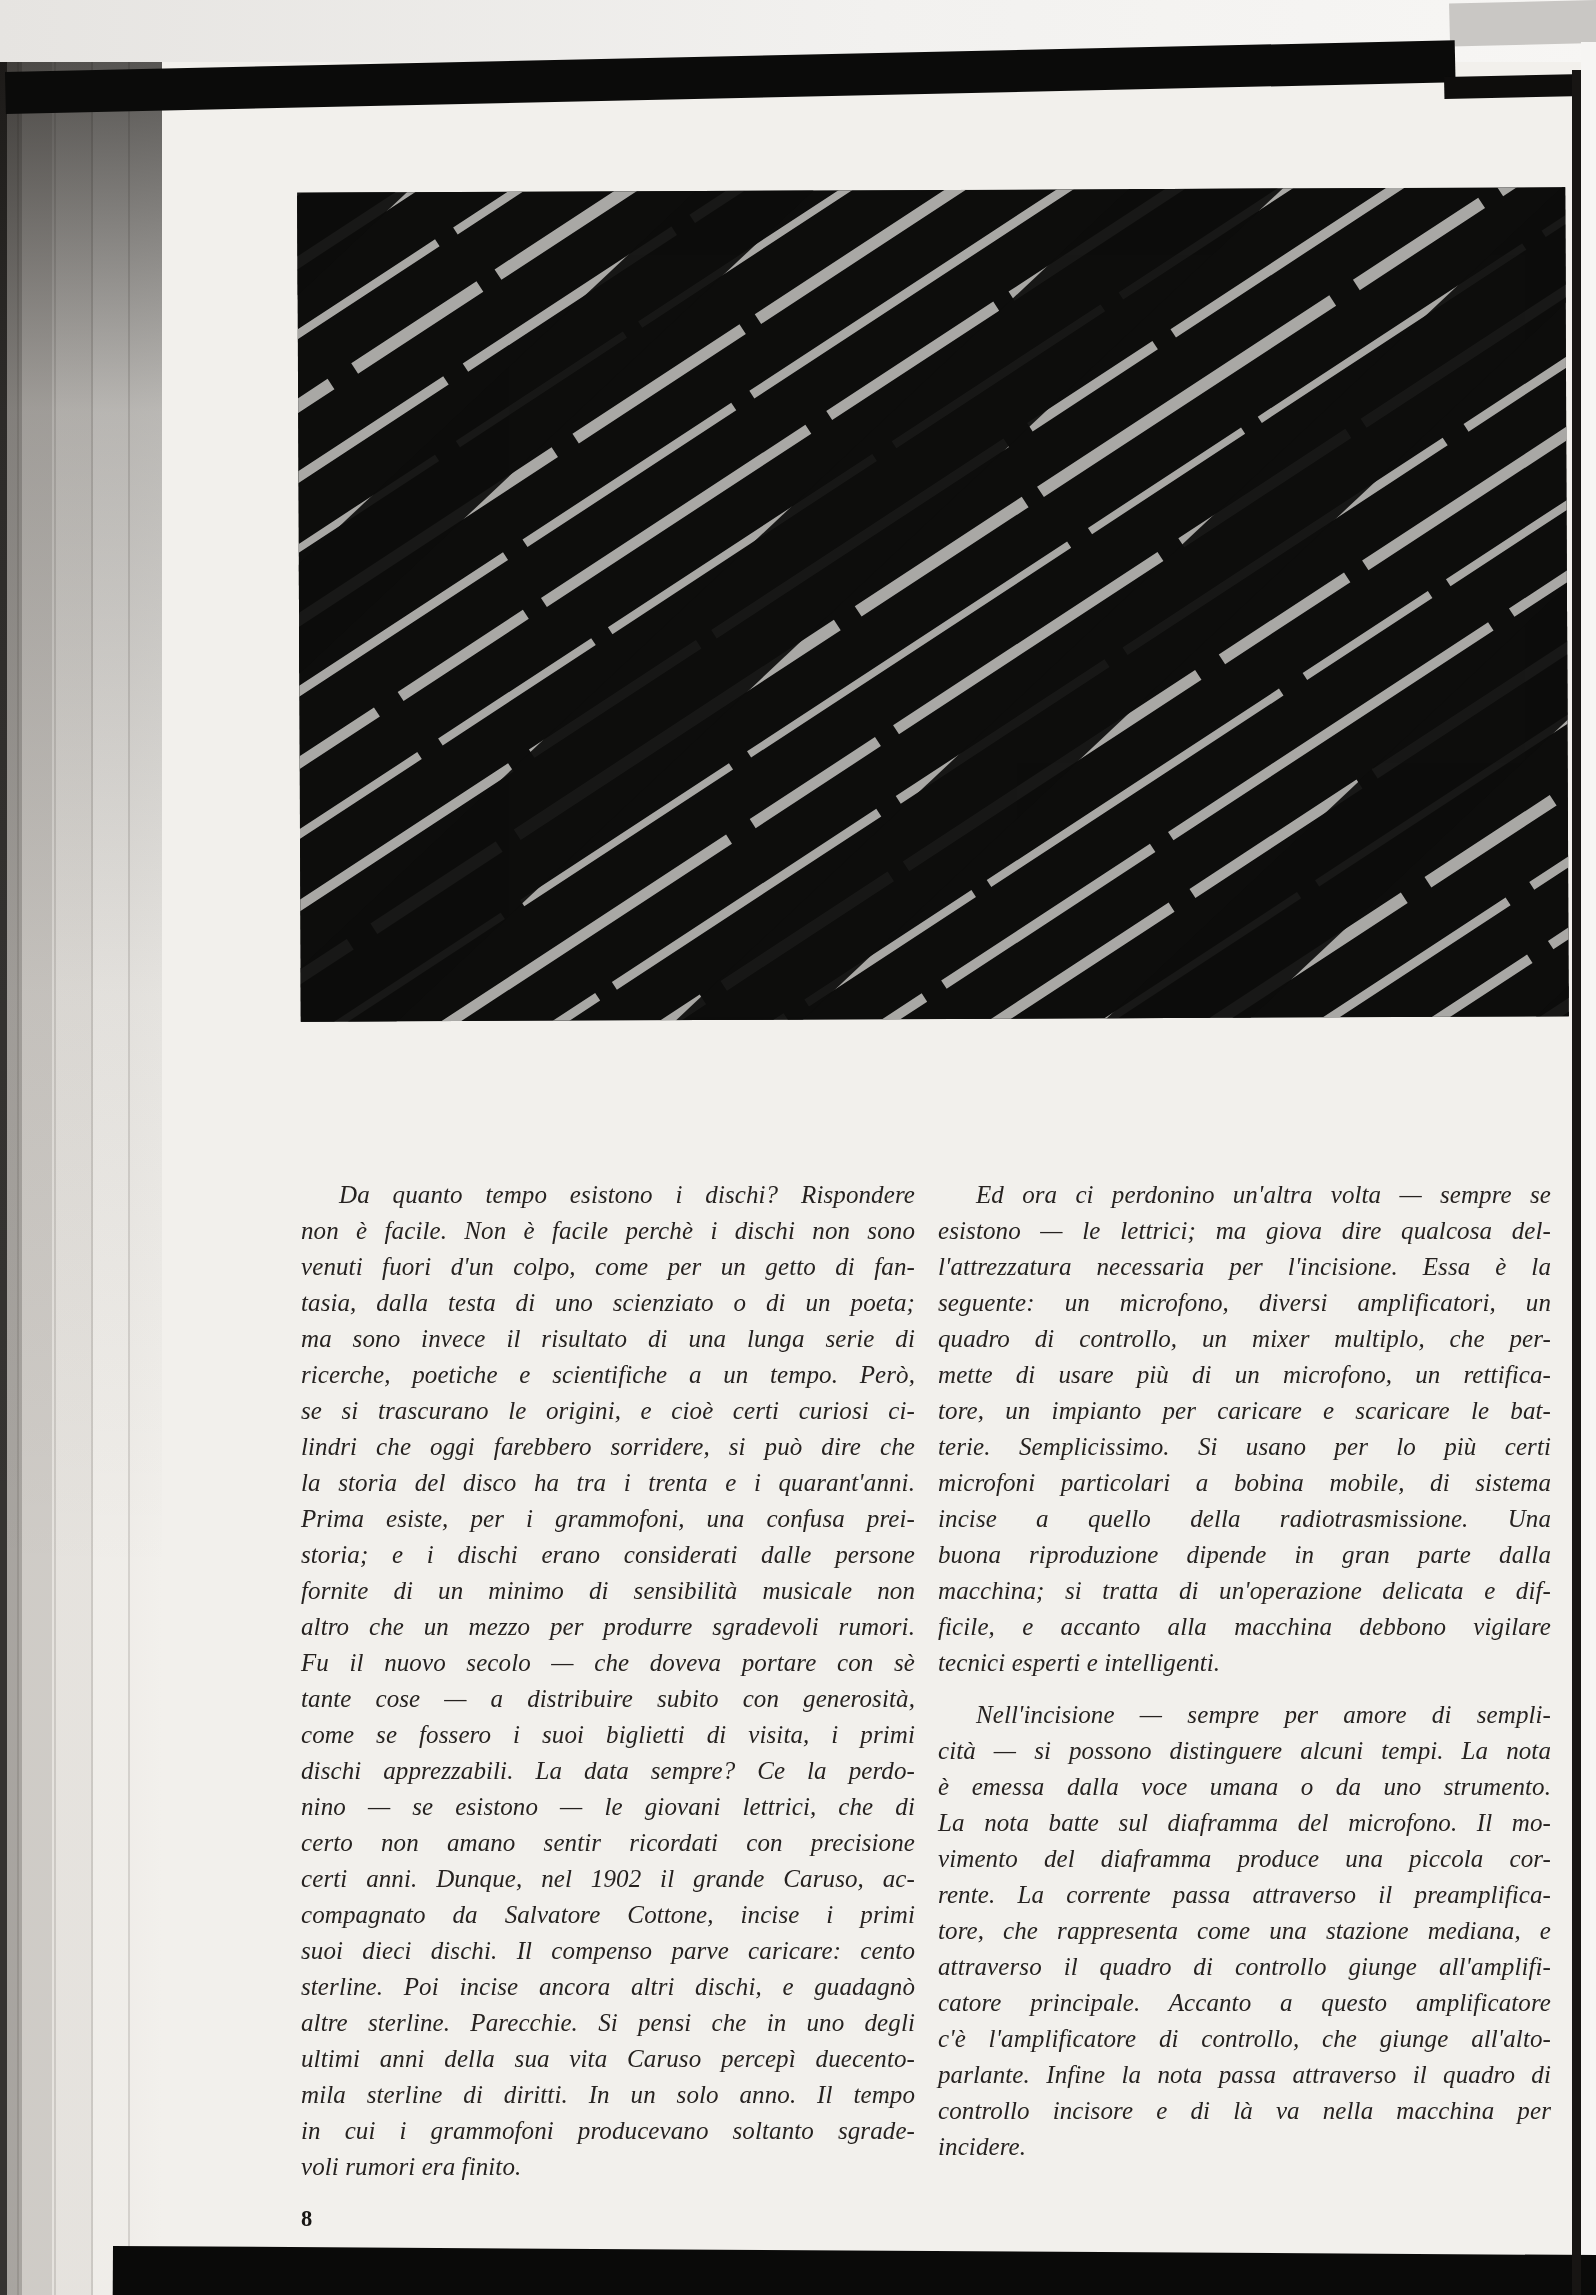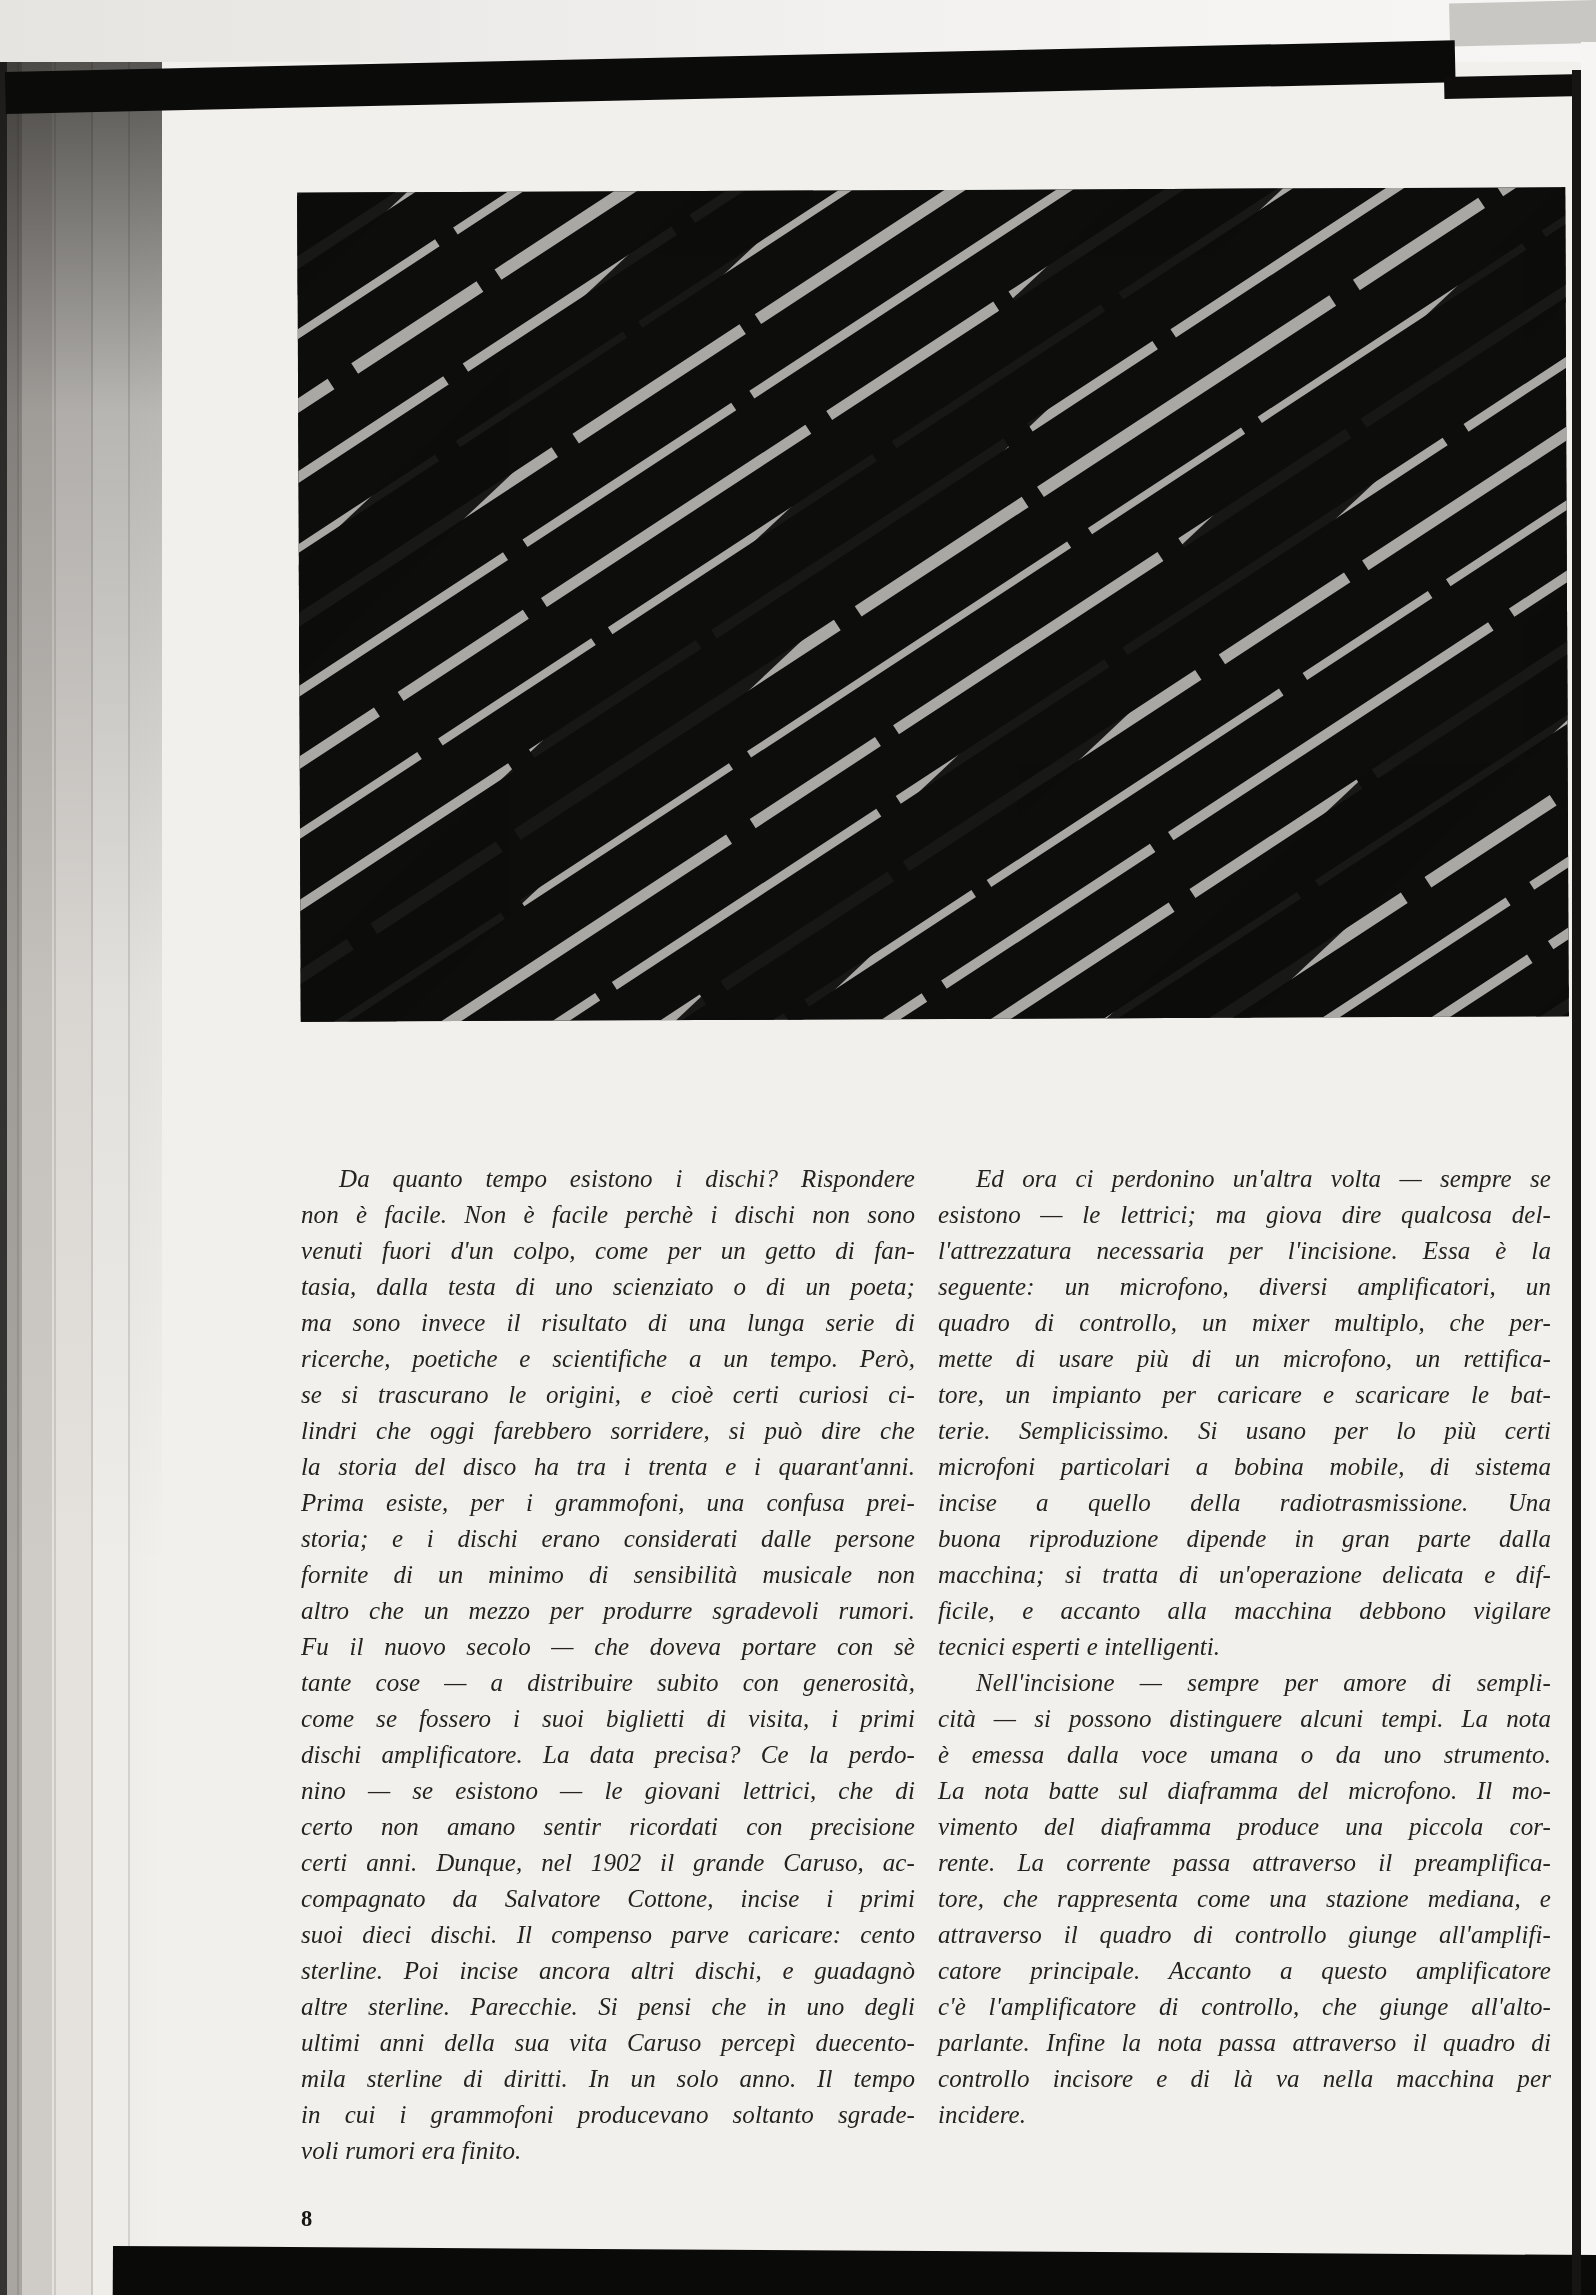--- a/index.html
+++ b/index.html
@@ -40,21 +40,21 @@
   
   .photo{position:absolute;left:299px;top:190px;width:1268px;height:829px;
     transform:rotate(-.25deg);z-index:2;background:#0d0d0c;}
   .photo svg{display:block;width:100%;height:100%;}
   
   .col{position:absolute;top:1161px;z-index:2;color:#262220;}
   .col-left{left:301px;width:614px;}
   .col-right{left:938px;width:613px;}
   .tline{font:italic 25px/36px "Liberation Serif", serif;
     text-align:justify;text-align-last:justify;white-space:nowrap;letter-spacing:0.1px;}
-  .tline.first{text-indent:38px;}
+  .tline.first{text-indent:38px;margin-top:16px;}
   .tline.plast{text-align-last:left;}
   .page-number{position:absolute;left:301px;top:2206px;z-index:2;
     font:bold 22.5px/25px "Liberation Serif", serif;color:#181614;}
 </style>
 </head>
 <body>
 
 <div class="canvas">
 
   <div class="gutter"></div>
@@ -115,21 +115,21 @@
       <div class="tline">se si trascurano le origini, e cioè certi curiosi ci-</div>
       <div class="tline">lindri che oggi farebbero sorridere, si può dire che</div>
       <div class="tline">la storia del disco ha tra i trenta e i quarant'anni.</div>
       <div class="tline">Prima esiste, per i grammofoni, una confusa prei-</div>
       <div class="tline">storia; e i dischi erano considerati dalle persone</div>
       <div class="tline">fornite di un minimo di sensibilità musicale non</div>
       <div class="tline">altro che un mezzo per produrre sgradevoli rumori.</div>
       <div class="tline">Fu il nuovo secolo — che doveva portare con sè</div>
       <div class="tline">tante cose — a distribuire subito con generosità,</div>
       <div class="tline">come se fossero i suoi biglietti di visita, i primi</div>
-      <div class="tline">dischi amplificatore. La data precisa? Ce la perdo-</div>
+      <div class="tline">dischi apprezzabili. La data sempre? Ce la perdo-</div>
       <div class="tline">nino — se esistono — le giovani lettrici, che di</div>
       <div class="tline">certo non amano sentir ricordati con precisione</div>
       <div class="tline">certi anni. Dunque, nel 1902 il grande Caruso, ac-</div>
       <div class="tline">compagnato da Salvatore Cottone, incise i primi</div>
       <div class="tline">suoi dieci dischi. Il compenso parve caricare: cento</div>
       <div class="tline">sterline. Poi incise ancora altri dischi, e guadagnò</div>
       <div class="tline">altre sterline. Parecchie. Si pensi che in uno degli</div>
       <div class="tline">ultimi anni della sua vita Caruso percepì duecento-</div>
       <div class="tline">mila sterline di diritti. In un solo anno. Il tempo</div>
       <div class="tline">in cui i grammofoni producevano soltanto sgrade-</div>

